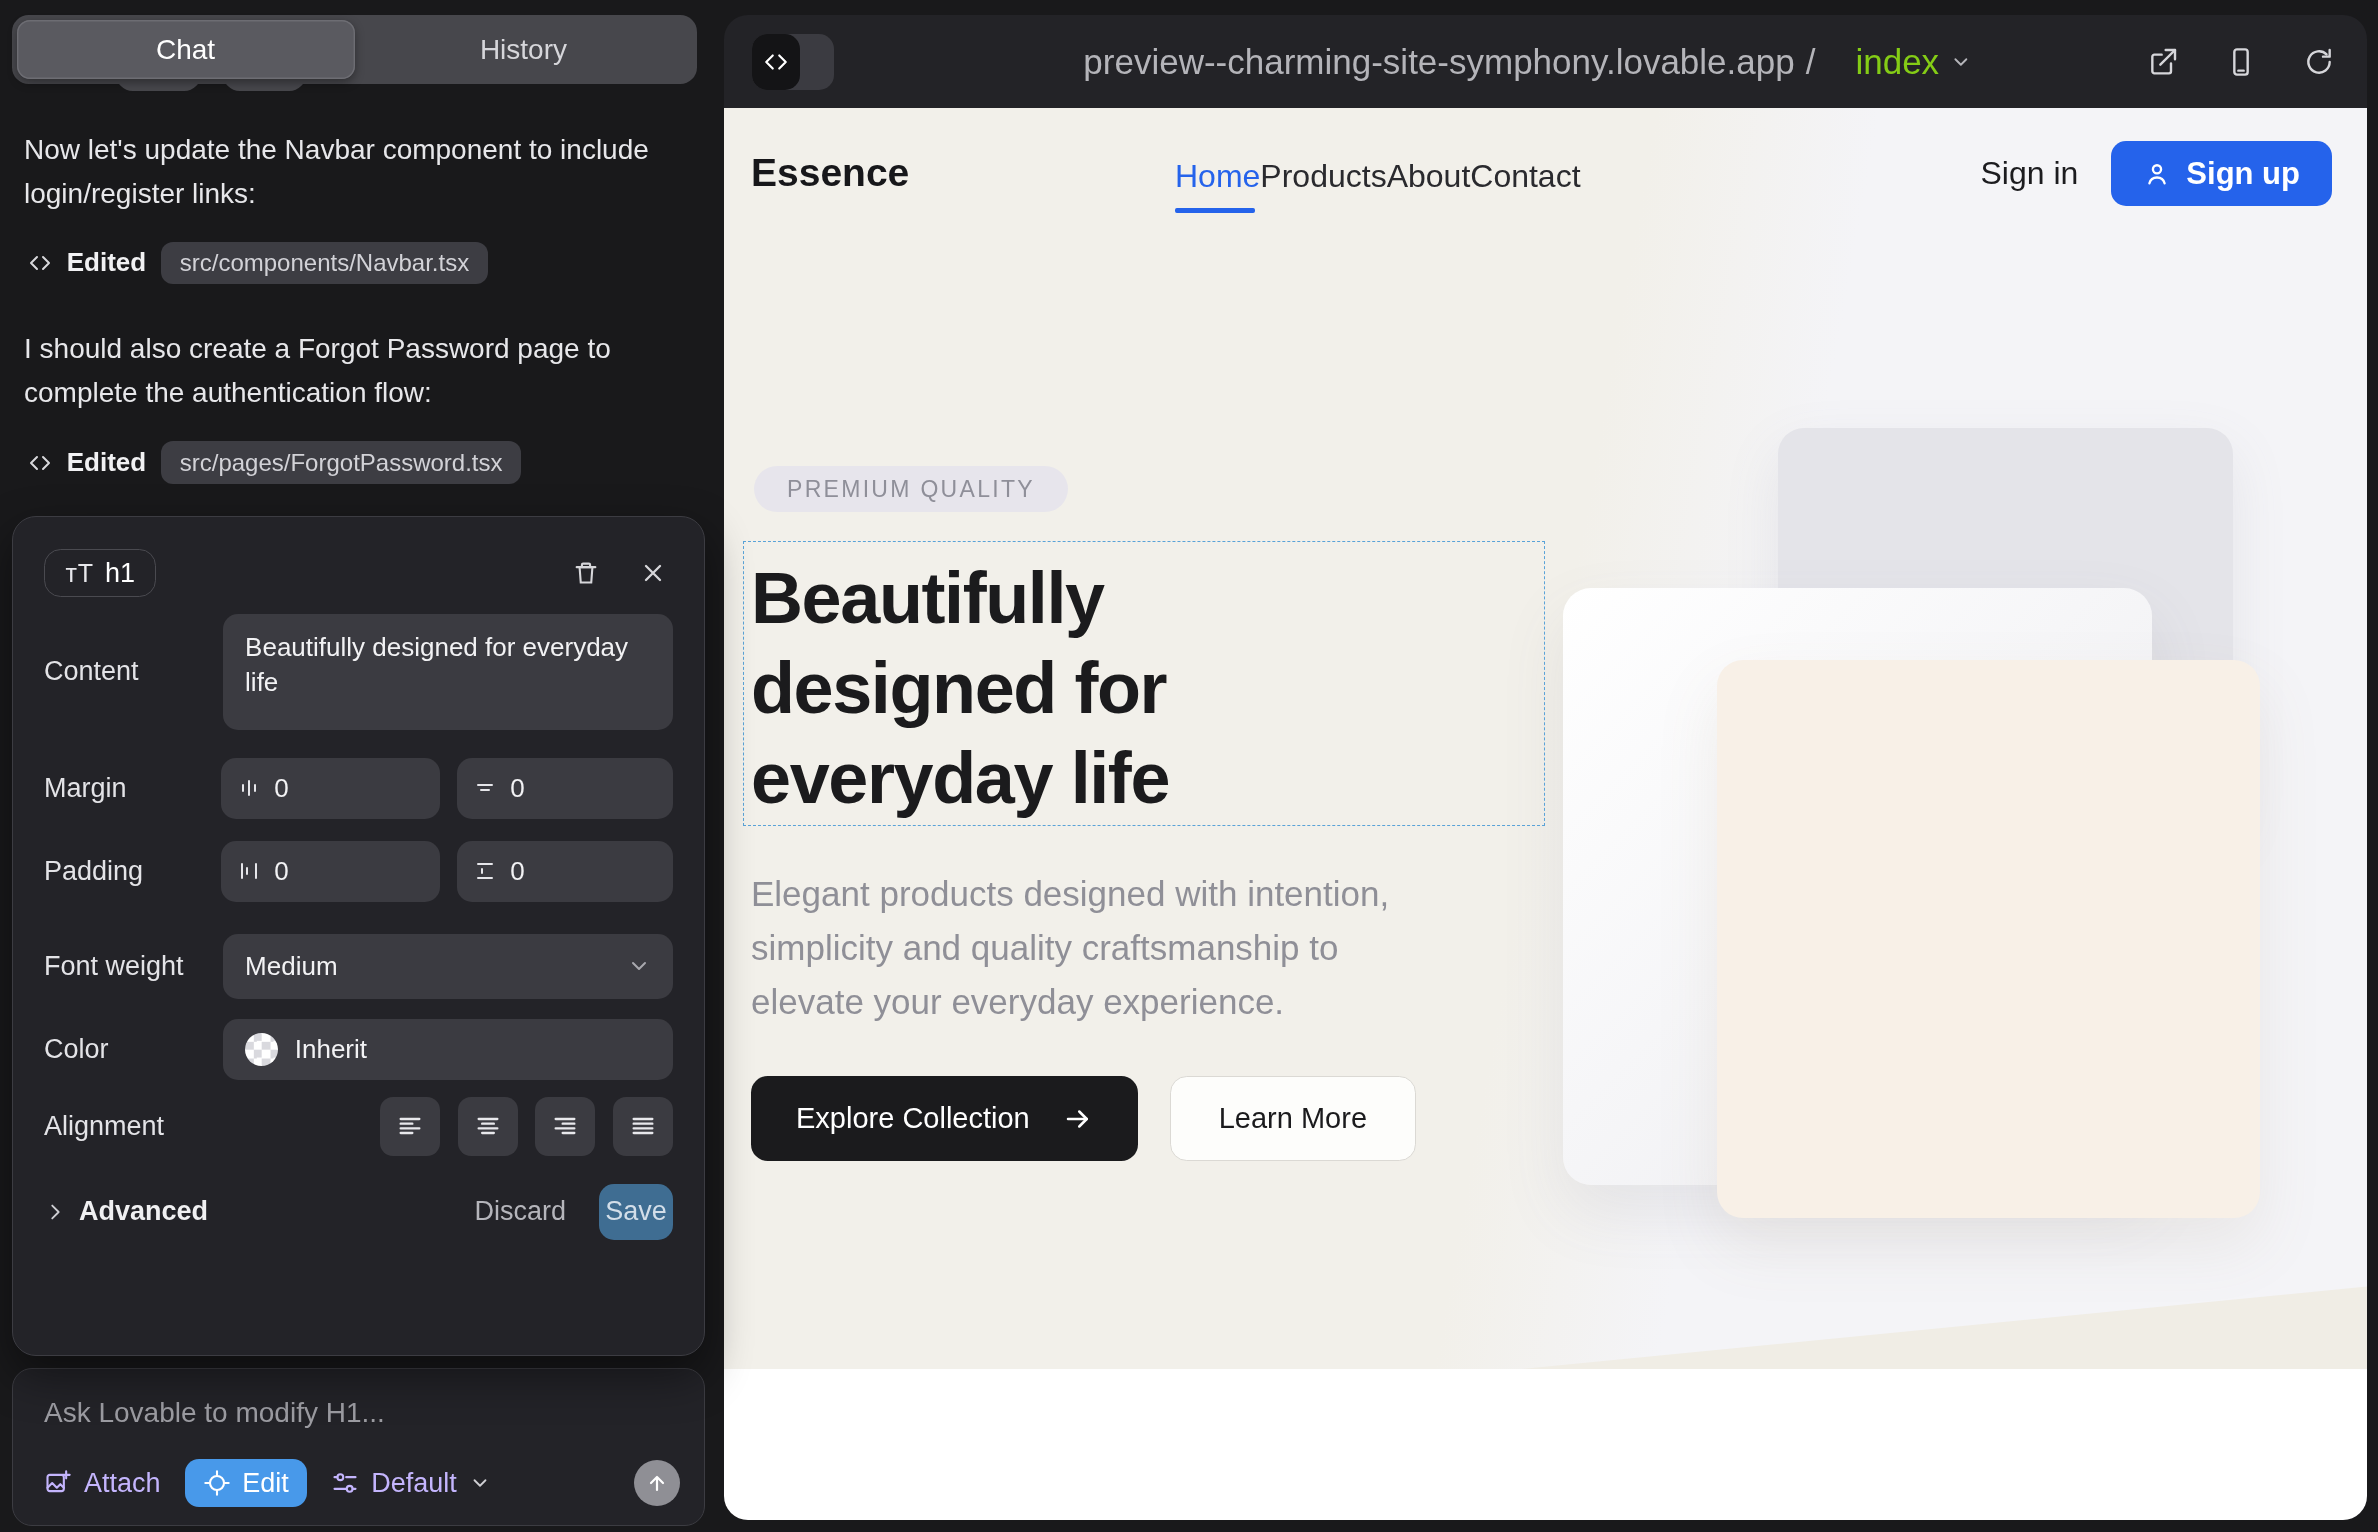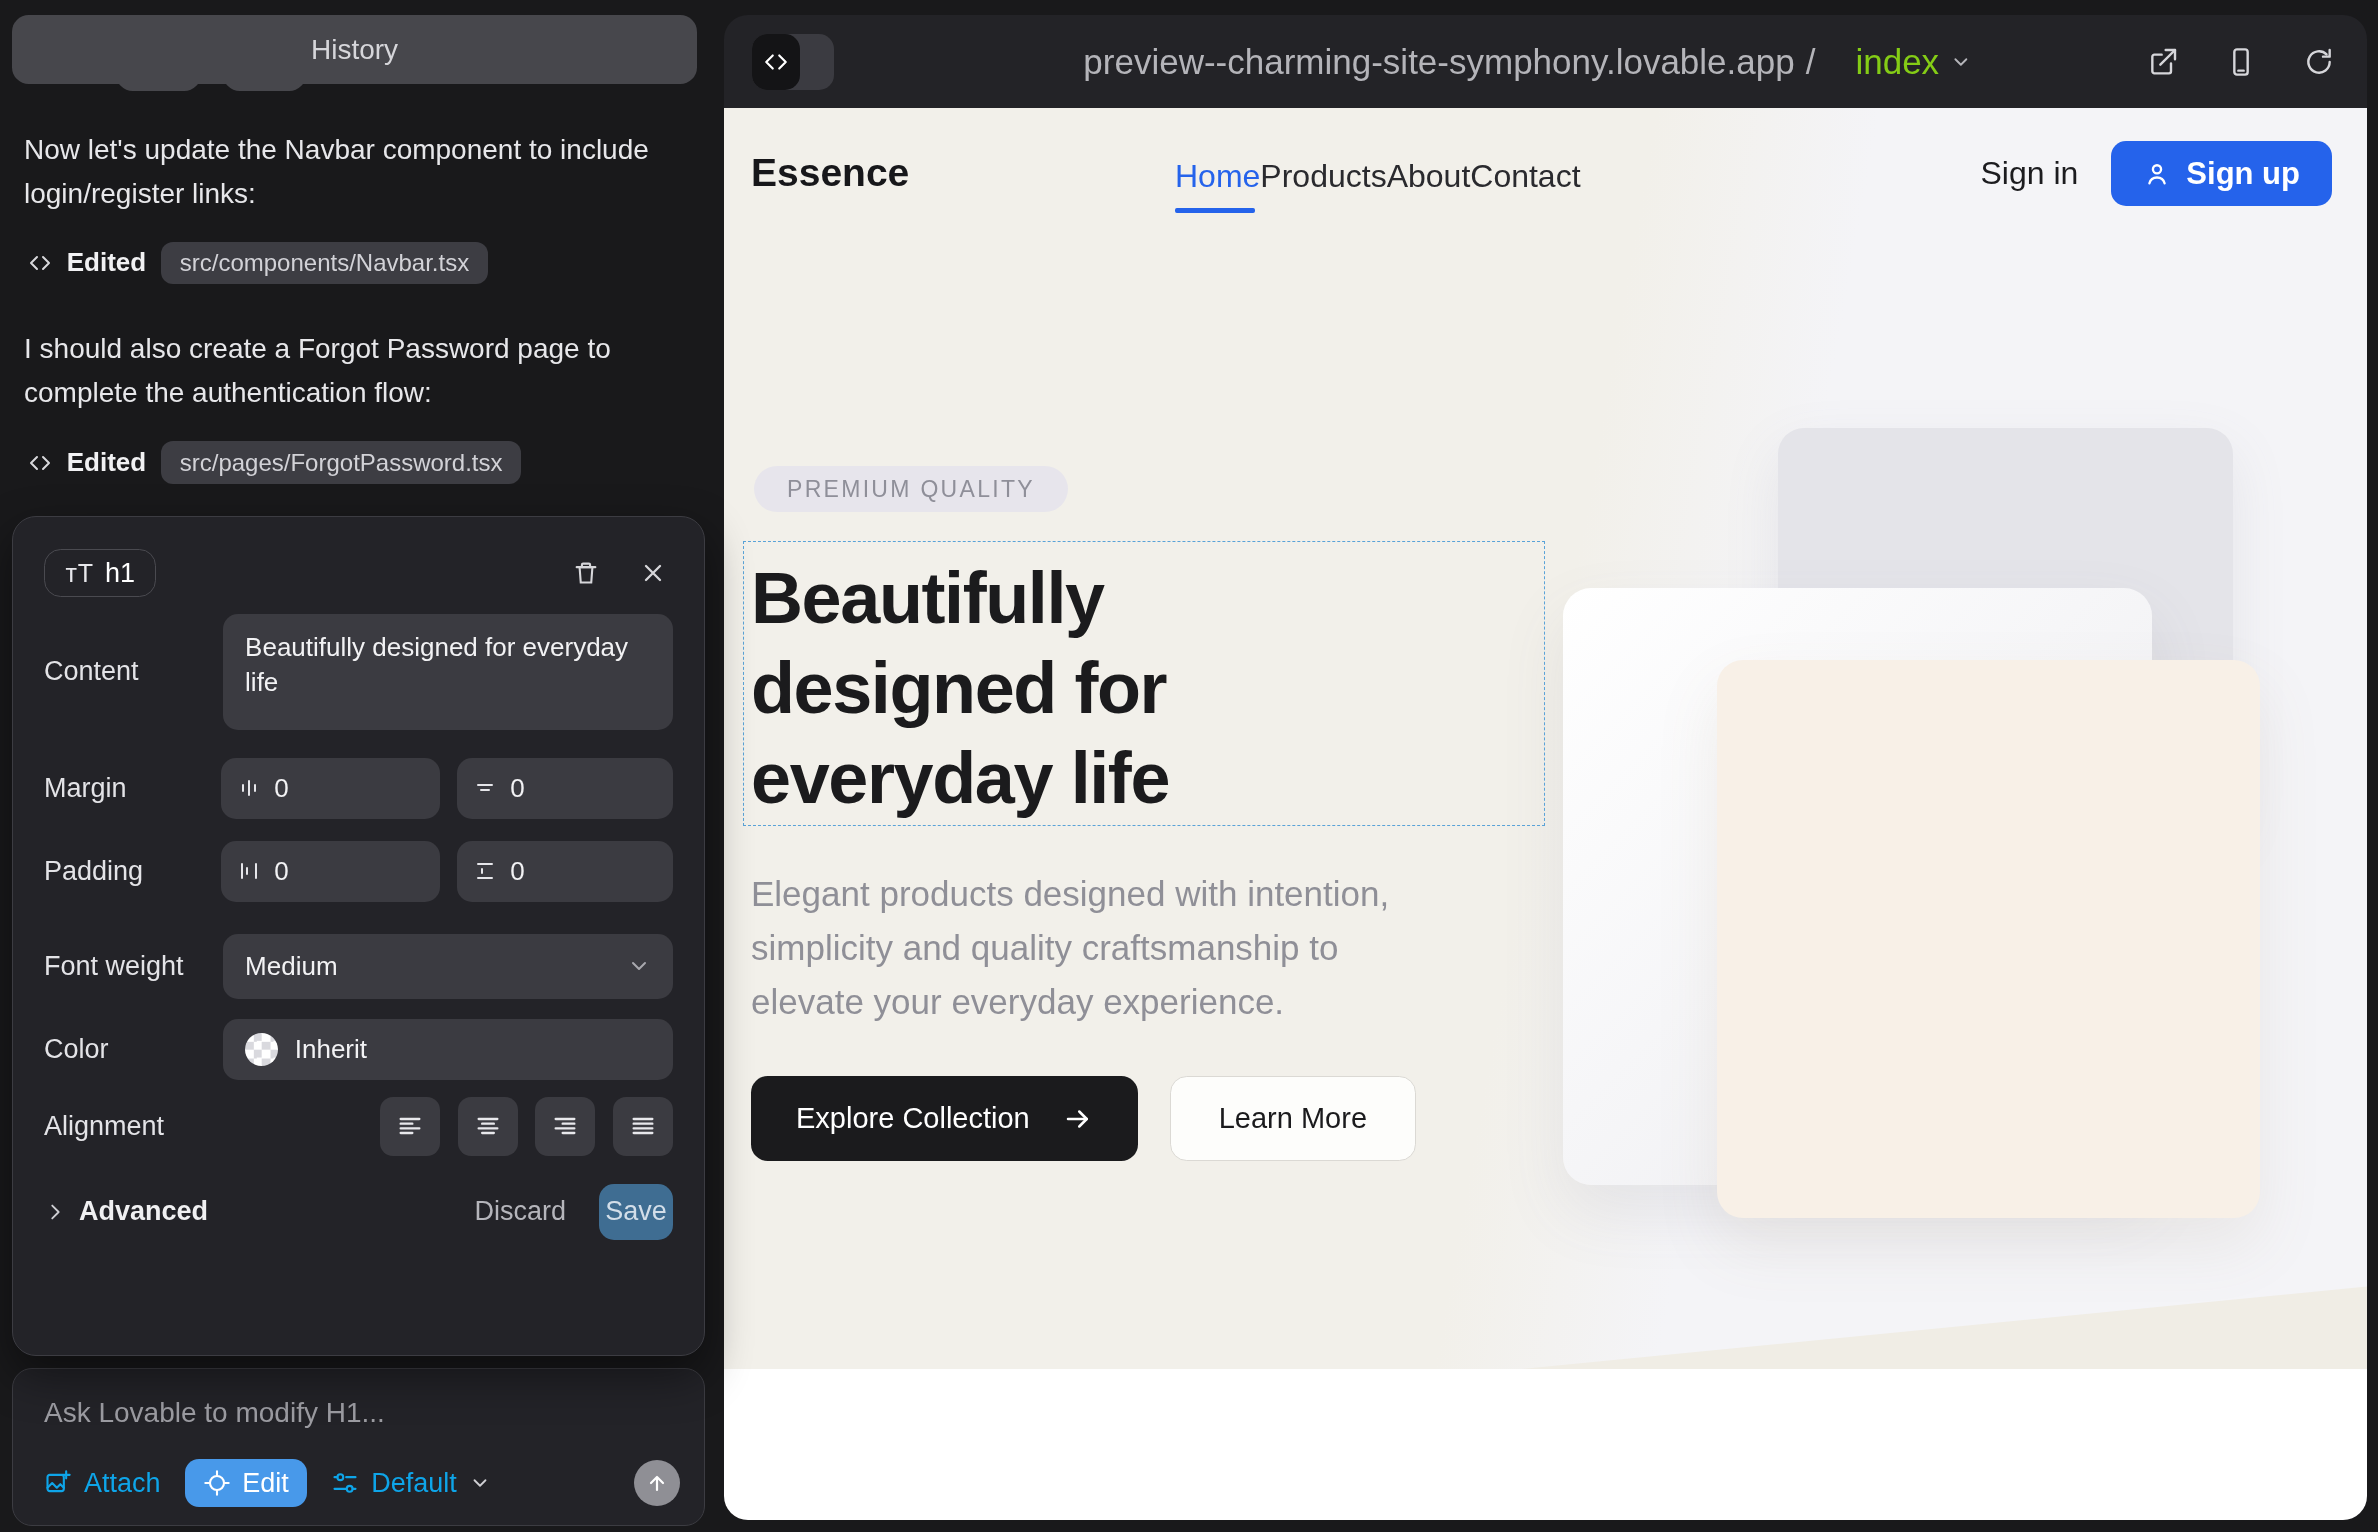--- a/index.html
+++ b/index.html
@@ -58,21 +58,21 @@
   .advanced .chev-r { color:#cfcfd4; width:22px; height:22px; }
   .discard { margin-left:auto; color:#b5b5bb; font-size:27px; cursor:pointer; }
   .save { margin-left:33px; width:74px; height:56px; background:#3f6d92; border-radius:15px;
     color:#d3dee9; font-size:27px; display:flex; align-items:center; justify-content:center; cursor:pointer; }
 
   
   .composer { left:12px; top:1368px; width:693px; height:158px; background:#232328;
     border:1.4px solid #3c3c42; border-radius:20px; padding:28px 24px 0 31px; }
   .placeholder { color:#9c9ca2; font-size:28px; }
   .composer-row { display:flex; align-items:center; margin-top:30px; height:48px; }
-  .comp-item { display:flex; align-items:center; gap:12px; color:#0ea5e9; font-size:27px; cursor:pointer; }
+  .comp-item { display:flex; align-items:center; gap:12px; color:#c4b5fd; font-size:27px; cursor:pointer; }
   .comp-item svg { width:28px; height:28px; }
   .edit-pill { margin-left:24px; background:#4899ea; border-radius:14px; height:48px; padding:0 18.6px;
     display:flex; align-items:center; gap:11px; color:#fff; font-size:27px; cursor:pointer; }
   .edit-pill svg { width:28px; height:28px; }
   .mode { margin-left:24px; }
   .mode .chev { width:22px; height:22px; color:#cfcfd4; }
   .send { margin-left:auto; width:46px; height:46px; border-radius:50%; background:#8f8f95;
     display:flex; align-items:center; justify-content:center; color:#ffffff; cursor:pointer; }
   .send svg { width:24px; height:24px; }
 
@@ -140,20 +140,21 @@
 <body>
 
 <div class="app">
 
   <div class="abs peek-chip" style="left:116px;width:85px;">
       <span>··</span>
     </div>
   <div class="abs peek-chip" style="left:223px;width:83px;"></div>
 
   <div class="abs tabbar">
+    <div class="tab active">Chat</div>
     <div class="tab">History</div>
   </div>
 
   <div class="abs chat-log">
     <p>Now let's update the Navbar component to include login/register links:</p>
     <div class="edited-row">
       <svg class="code-ic" viewBox="0 0 24 24" fill="none" stroke="currentColor" stroke-width="2" stroke-linecap="round" stroke-linejoin="round">
           <path d="M9 6 3 12l6 6"></path>
           <path d="m15 6 6 6-6 6"></path>
         </svg>

